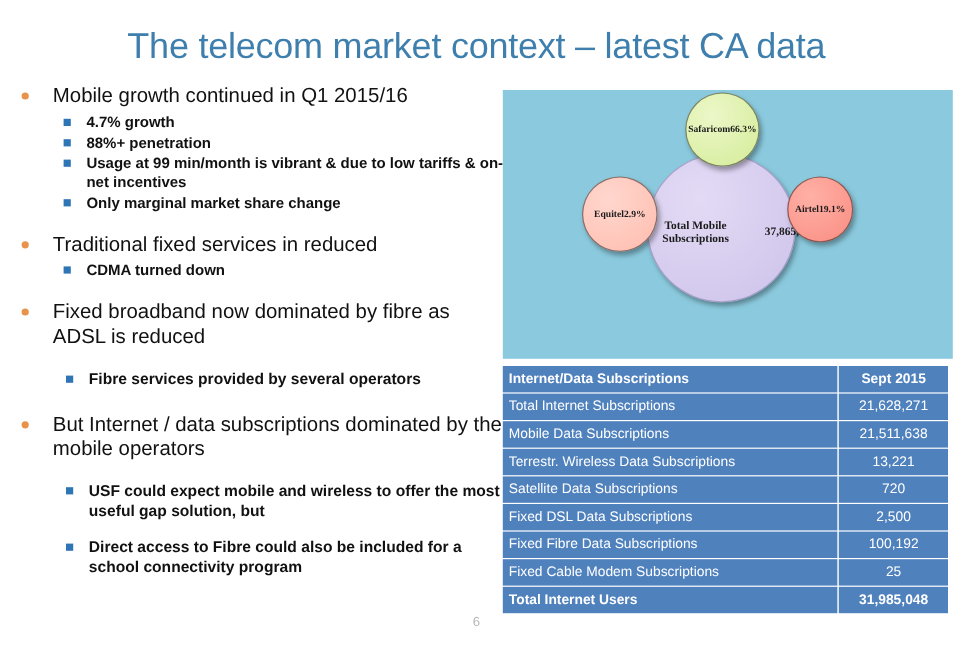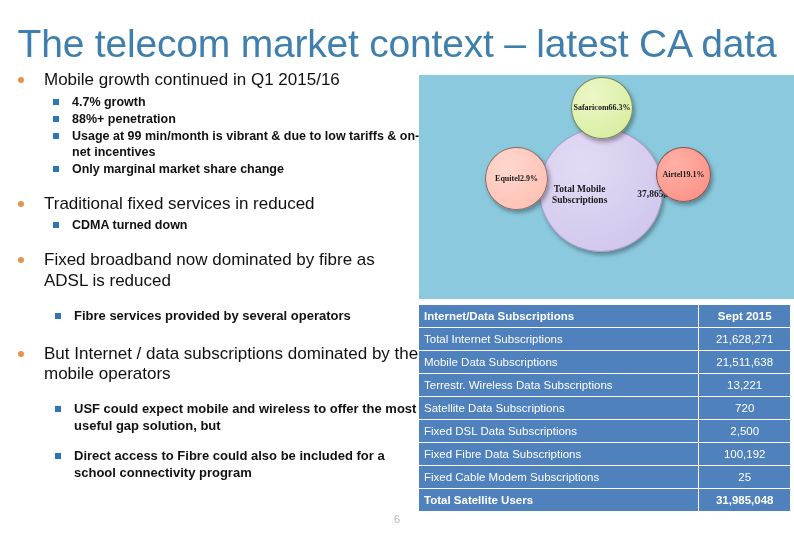--- a/index.html
+++ b/index.html
@@ -16,21 +16,21 @@
     color: #000000;
   }
 
   
   #slide-title {
     position: absolute;
     left: 0;
     top: 22px;
     width: 794px;
     text-align: center;
-    font-size: 39px;
+    font-size: 30px;
     font-weight: 400;
     color: #3f7fad;
     letter-spacing: -0.2px;
     white-space: nowrap;
   }
 
   
   #body-column {
     position: absolute;
     left: 12px;
@@ -306,20 +306,20 @@
       <td class="label">Fixed Fibre Data Subscriptions</td>
       <td class="spacer-col"></td>
       <td class="value">100,192</td>
     </tr>
     <tr>
       <td class="label">Fixed Cable Modem Subscriptions</td>
       <td class="spacer-col"></td>
       <td class="value">25</td>
     </tr>
     <tr class="total">
-      <td class="label">Total Satellite Users</td>
+      <td class="label">Total Internet Users</td>
       <td class="spacer-col"></td>
       <td class="value">31,985,048</td>
     </tr>
   </tbody>
 </table>
 
 <div id="page-number">6</div>
 
 </body></html>

